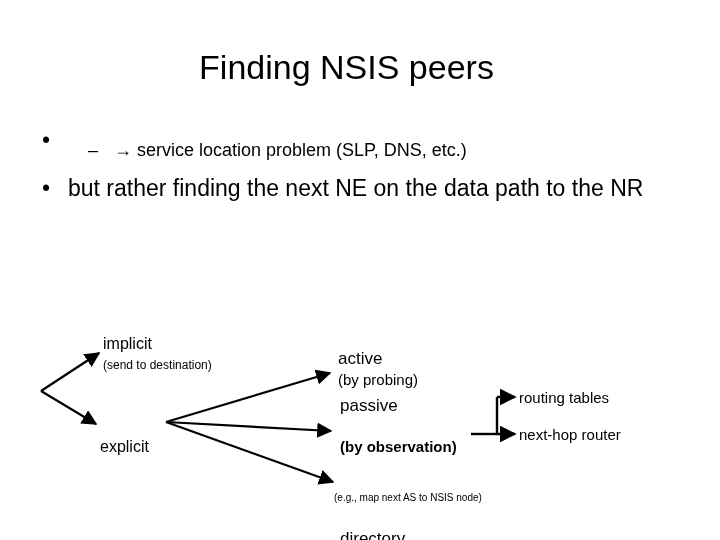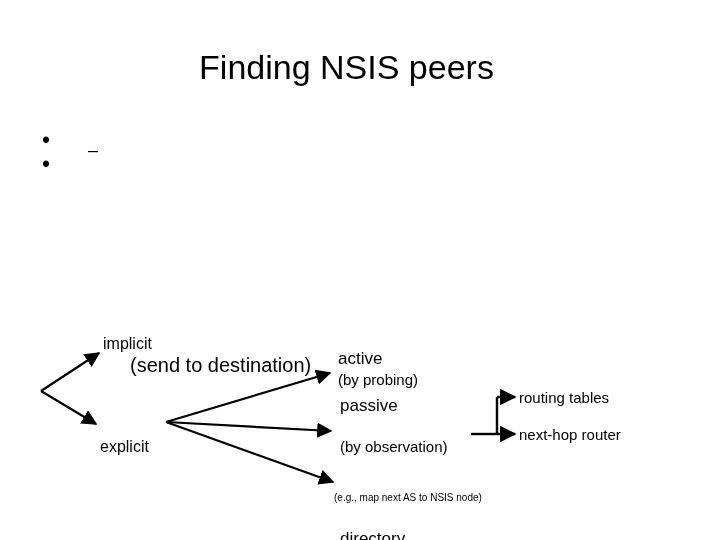--- a/index.html
+++ b/index.html
@@ -98,21 +98,21 @@
   }
 
   .dlabel {
     position: absolute;
     white-space: nowrap;
     color: #000000;
     font-weight: 400;
   }
   .d-main   { font-size: 16px; line-height: 19px; }
   .d-main-b { font-size: 17px; line-height: 20px; }
-  .d-sub    { font-size: 20px; line-height: 17px; margin-left: 27px; }
+  .d-sub    { font-size: 12px; line-height: 17px; }
   .d-sub-b  { font-size: 15px; line-height: 18px; }
   .d-right  { font-size: 15px; line-height: 18px; }
   .d-tiny   { font-size: 10px; line-height: 13px; }
 </style>
 </head>
 <body>
 
 <div class="slide">
 
   <div class="slide-title">Finding NSIS peers</div>
@@ -120,26 +120,28 @@
   <div class="body-area">
 
     <div class="bullet-l1">
       <span class="marker">•</span>
     </div>
 
     <div class="gap-a"></div>
 
     <div class="bullet-l2">
       <span class="marker">–</span>
+      <span>→ service location problem (SLP, DNS, etc.)</span>
     </div>
 
     <div class="gap-b"></div>
 
     <div class="bullet-l1">
       <span class="marker">•</span>
+      <span>but rather finding the next NE on the data path to the NR</span>
     </div>
 
   </div>
 
   <div class="diagram">
 
     <svg viewBox="0 0 720 540" xmlns="http://www.w3.org/2000/svg">
       <defs>
         <marker id="ah" viewBox="0 0 10 10" refX="9" refY="5" markerWidth="7" markerHeight="7" orient="auto-start-reverse">
           <path d="M 0 0 L 10 5 L 0 10 z" fill="#000000"></path>
@@ -161,21 +163,21 @@
 
     <div class="dlabel d-main" style="left:103px; top:334px;">implicit</div>
     <div class="dlabel d-sub" style="left:103px; top:357px;">(send to destination)</div>
 
     <div class="dlabel d-main" style="left:100px; top:413px;margin-top:24px;">explicit</div>
 
     <div class="dlabel d-main-b" style="left:338px; top:349px;">active</div>
     <div class="dlabel d-sub-b" style="left:338px; top:371px;text-align:right;">(by probing)</div>
 
     <div class="dlabel d-main-b" style="left:340px; top:396px;">passive</div>
-    <div class="dlabel d-sub-b" style="left:340px; top:438px;">(by observation)</div>
+    <div class="dlabel d-sub-b" style="left:340px; top:438px;font-weight:bold;">(by observation)</div>
 
     <div class="dlabel d-main-b" style="left:340px; top:481px;margin-top:48px;">directory</div>
     <div class="dlabel d-tiny" style="left:334px; top:491px;text-align:right;">(e.g., map next AS to NSIS node)</div>
 
     <div class="dlabel d-right" style="left:519px; top:426px;">next-hop router</div>
     <div class="dlabel d-right" style="left:519px; top:389px;">routing tables</div>
 
   </div>
 
 </div>

